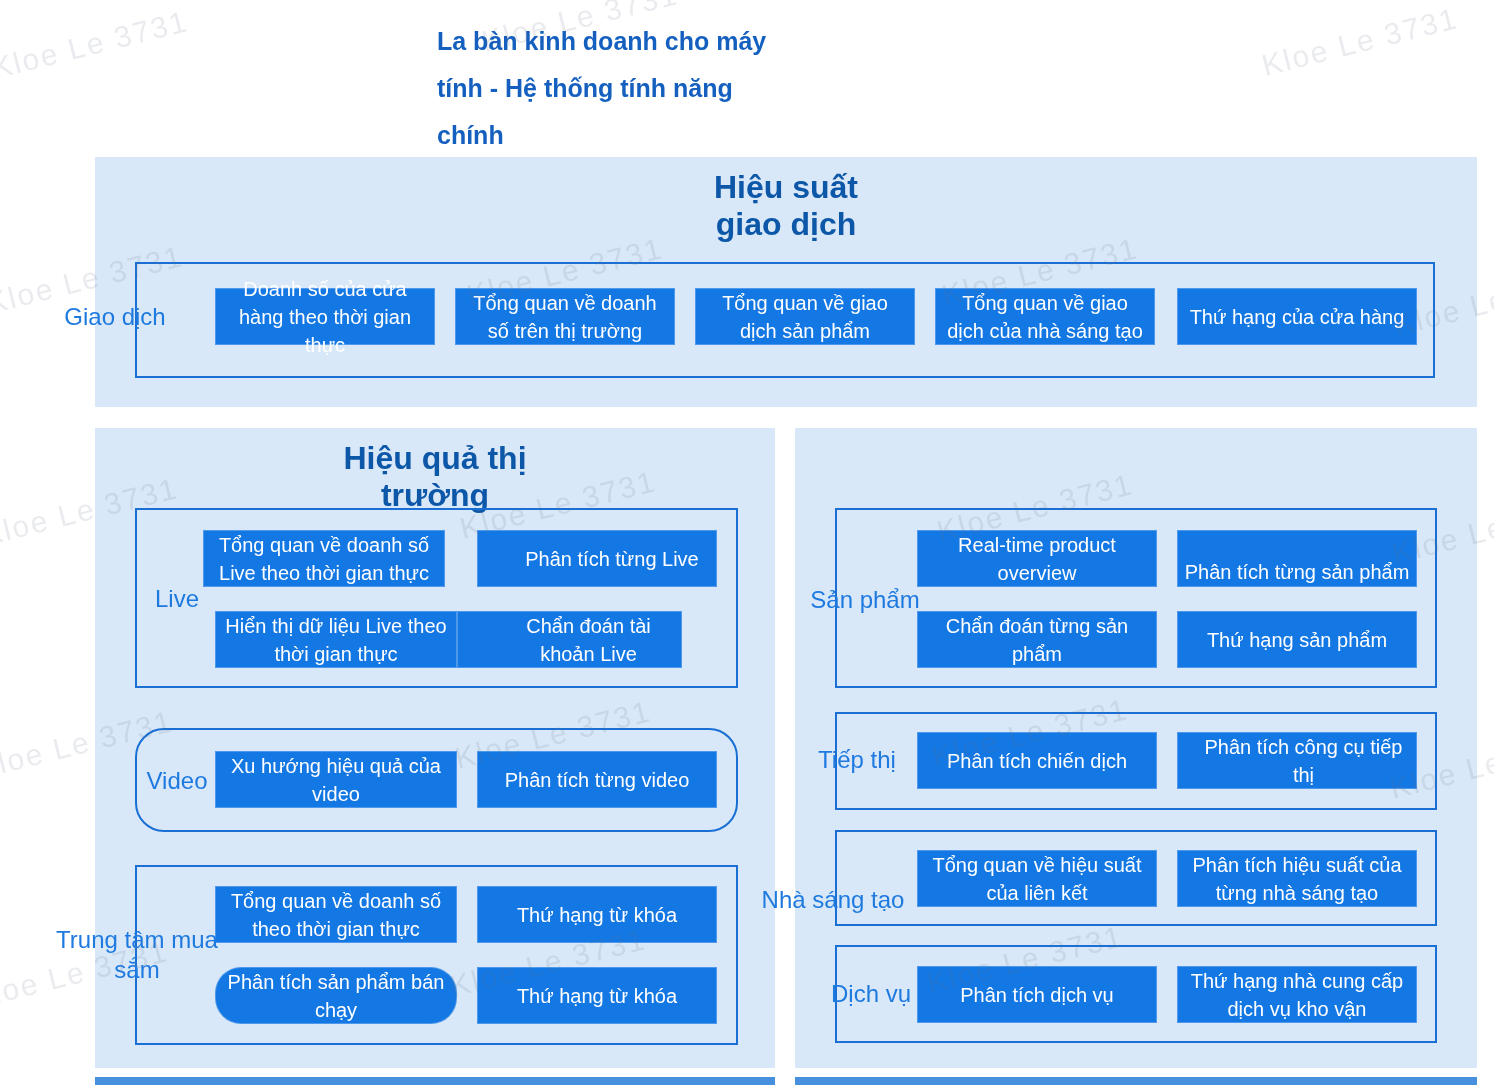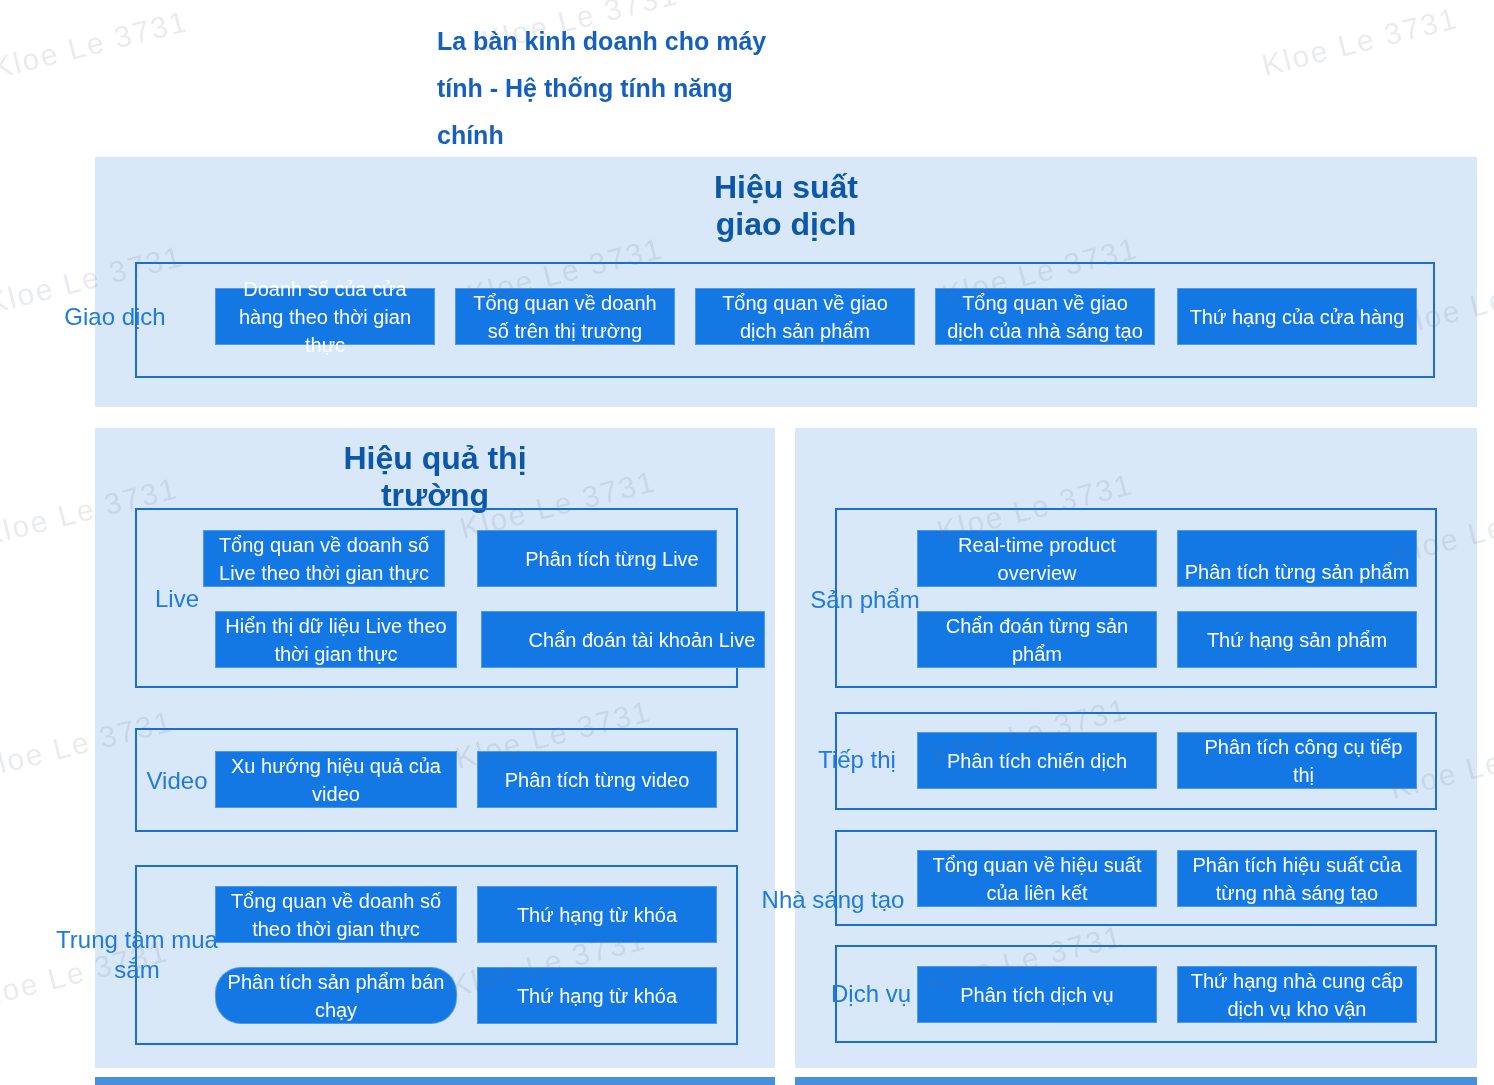--- a/index.html
+++ b/index.html
@@ -83,27 +83,27 @@
   <div class="rowbox" style="left:40px;top:80px;width:603px;height:180px;">
     <div class="btn" style="left:66px;top:20px;width:242px;">
         <span>Tổng quan về doanh số Live theo thời gian thực</span>
       </div>
     <div class="btn" style="left:340px;top:20px;width:240px;padding-left:36px;">
         <span>Phân tích từng Live</span>
       </div>
     <div class="btn" style="left:78px;top:101px;width:242px;">
         <span>Hiển thị dữ liệu Live theo thời gian thực</span>
       </div>
-    <div class="btn" style="left:344px;top:101px;width:284px;padding-left:44px;">
+    <div class="btn" style="left:320px;top:101px;width:225px;padding-left:44px;">
         <span>Chẩn đoán tài khoản Live</span>
       </div>
   </div>
   <div class="rowlabel" style="left:82px;top:171px;">Live</div>
 
-  <div class="rowbox" style="left:40px;top:300px;width:603px;height:104px;">
+  <div class="rowbox" style="left:40px;top:300px;width:603px;height:104px;border-radius:29px;">
     <div class="btn" style="left:78px;top:21px;width:242px;">
         <span>Xu hướng hiệu quả của video</span>
       </div>
     <div class="btn" style="left:340px;top:21px;width:240px;">
         <span>Phân tích từng video</span>
       </div>
   </div>
   <div class="rowlabel" style="left:82px;top:353px;">Video</div>
 
   <div class="rowbox" style="left:40px;top:437px;width:603px;height:180px;">

